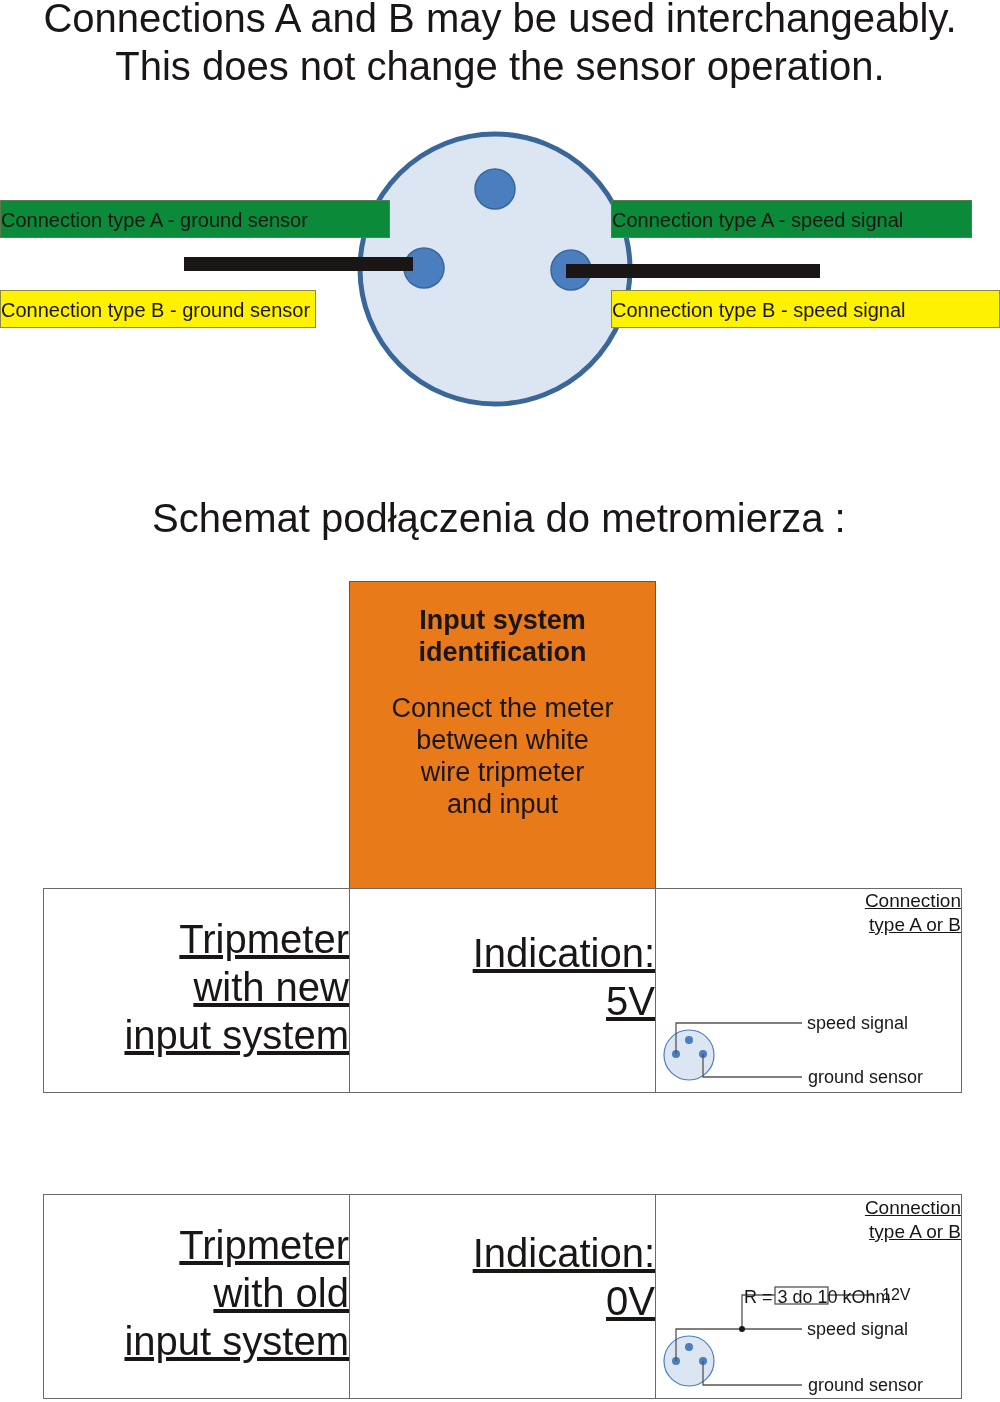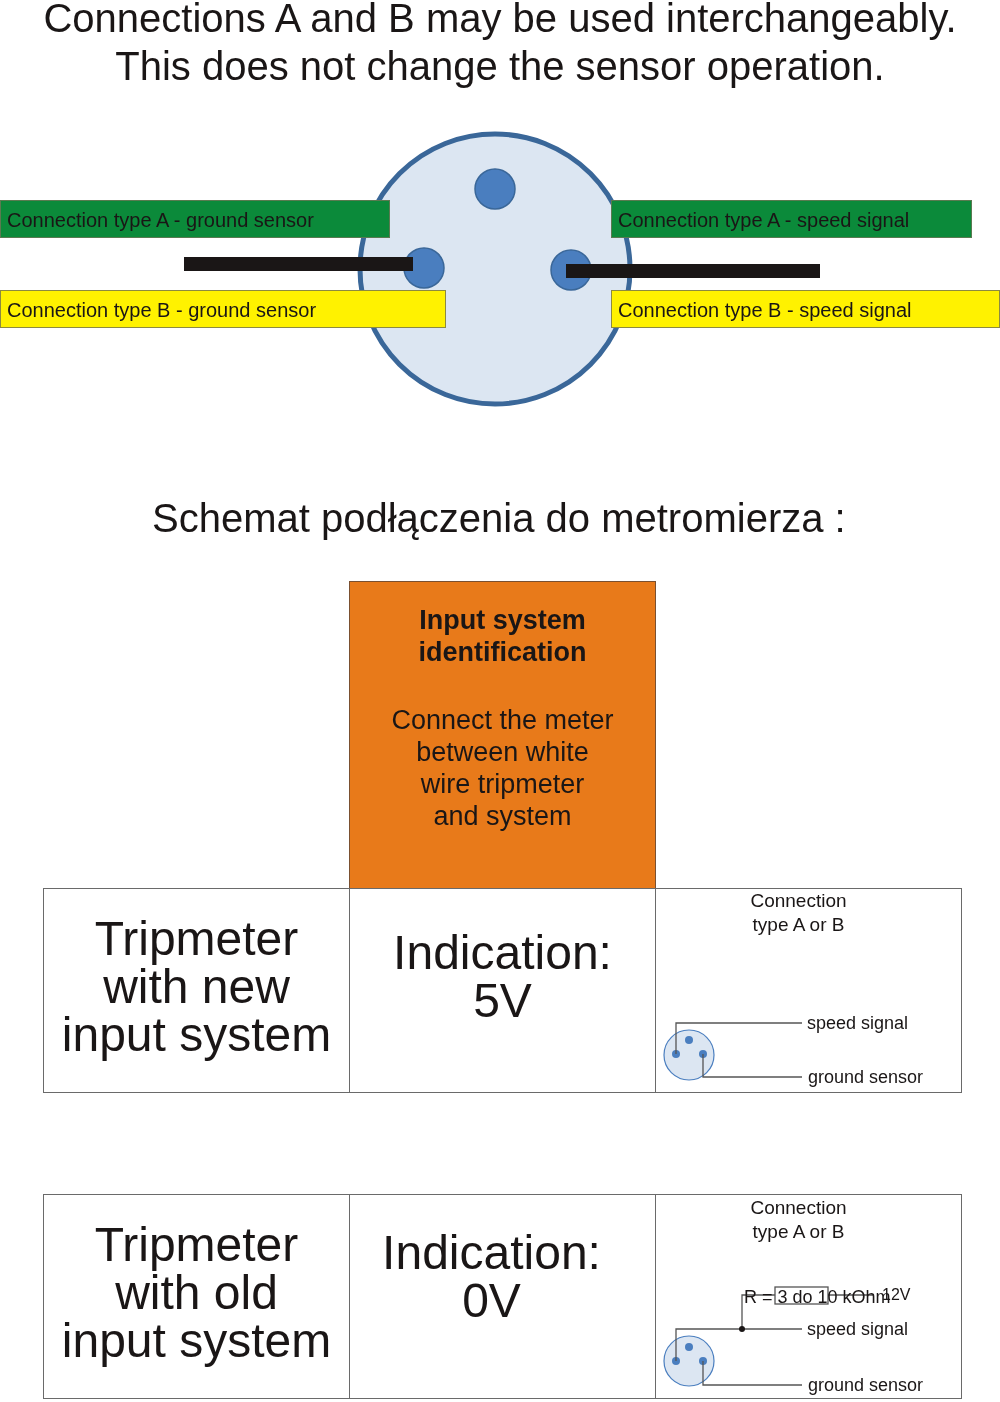--- a/index.html
+++ b/index.html
@@ -5,33 +5,33 @@
     html, body { margin: 0; padding: 0; background: #ffffff; }
     body { width: 1000px; height: 1402px; position: relative; overflow: hidden;
            font-family: "Liberation Sans", sans-serif; color: #1a1616; }
     .abs { position: absolute; }
     .heading { left: 0; width: 1000px; text-align: center; font-size: 40px; line-height: 48px; color: #1a1616; }
     #h1 { top: -6px; }
     #h2 { top: 42px; }
     #schema-title { top: 494px; left: 152px; font-size: 40px; line-height: 48px; white-space: nowrap; }
 
     .label-box { position: absolute; height: 38px; box-sizing: border-box; font-size: 20px; line-height: 38px;
-                 padding-left: 6px; white-space: nowrap; color: #1a1616; }
+                 white-space: nowrap; color: #1a1616; }
     .green { background: #0b8a3a; border: 1px solid #5a7a50; }
     .yellow { background: #fff200; border: 1px solid #8c8a40; }
 
     svg { position: absolute; left: 0; top: 0; }
 
     .orange-cell { left: 349px; top: 581px; width: 307px; height: 308px; box-sizing: border-box;
                    background: #e87a1a; border: 1px solid #7a5030; text-align: center; }
     .orange-cell .t1 { margin-top: 22px; font-weight: bold; font-size: 27px; line-height: 32px; }
-    .orange-cell .t2 { margin-top: 36px; font-size: 27px; line-height: 32px; }
+    .orange-cell .t2 { margin-top: 24px; font-size: 27px; line-height: 32px; }
 
-    .cell { position: absolute; box-sizing: border-box; border: 1px solid #6a6a6a; background: #fff; text-align: center; }
-    .big { font-size: 48px; line-height: 48px; }
+    .cell { position: absolute; box-sizing: border-box; border: 1px solid #6a6a6a; background: #fff; text-align: right; text-decoration: underline; }
+    .big { font-size: 40px; line-height: 48px; }
     .small { font-size: 19px; line-height: 24px; }
     .tiny { font-size: 18px; line-height: 20px; position: absolute; white-space: nowrap; }
   </style>
 </head>
 <body>
 
 <div id="h1" class="abs heading">Connections A and B may be used interchangeably.</div>
 <div id="h2" class="abs heading">This does not change the sensor operation.</div>
 
 <svg width="1000" height="1402">
@@ -39,42 +39,42 @@
   <circle cx="495" cy="189" r="20" fill="#4a7ebf" stroke="#3a6799" stroke-width="1.5"></circle>
   <circle cx="424" cy="268" r="20" fill="#4a7ebf" stroke="#3a6799" stroke-width="1.5"></circle>
   <circle cx="571" cy="270" r="20" fill="#4a7ebf" stroke="#3a6799" stroke-width="1.5"></circle>
   <rect x="184" y="257" width="229" height="14" fill="#1a1616"></rect>
   <rect x="566" y="264" width="254" height="14" fill="#1a1616"></rect>
 </svg>
 
 <div class="label-box green" style="left:0; top:200px; width:390px;">
   <span>Connection type A - ground sensor</span>
 </div>
-<div class="label-box yellow" style="left:0; top:290px; width:446px;">
+<div class="label-box yellow" style="left:0; top:290px; width:316px;">
   <span>Connection type B - ground sensor</span>
 </div>
 <div class="label-box green" style="left:611px; top:200px; width:361px;">
   <span>Connection type A - speed signal</span>
 </div>
 <div class="label-box yellow" style="left:611px; top:290px; width:389px;">
   <span>Connection type B - speed signal</span>
 </div>
 
 <div id="schema-title" class="abs">Schemat podłączenia do metromierza :</div>
 
 <div class="abs orange-cell">
   <div class="t1">
     <div>Input system</div>
     <div>identification</div>
   </div>
   <div class="t2">
     <div>Connect the meter</div>
     <div>between white</div>
     <div>wire tripmeter</div>
-    <div>and system</div>
+    <div>and input</div>
   </div>
 </div>
 
 <div class="cell" style="left:43px; top:888px; width:307px; height:205px;">
   <div class="big" style="margin-top:26px;">
     <div>Tripmeter</div>
     <div>with new</div>
     <div>input system</div>
   </div>
 </div>

